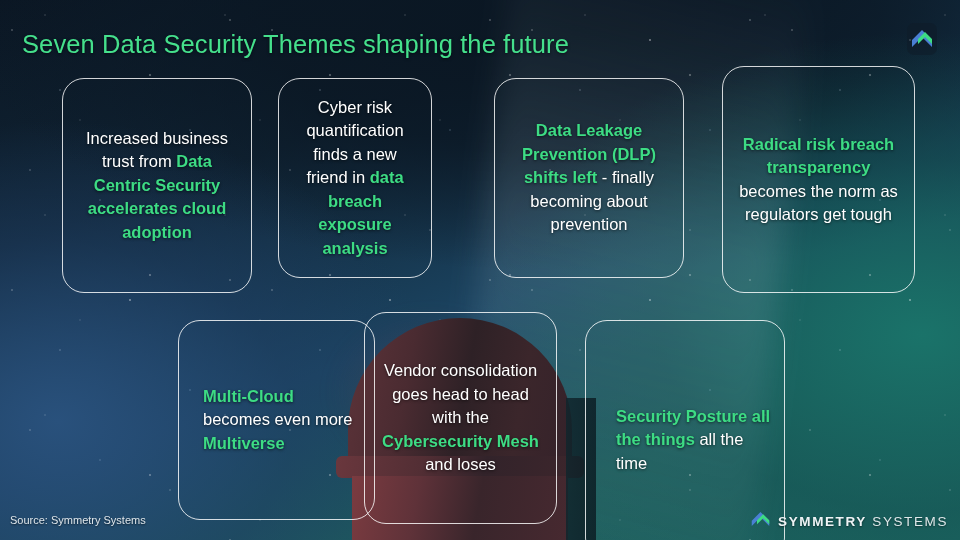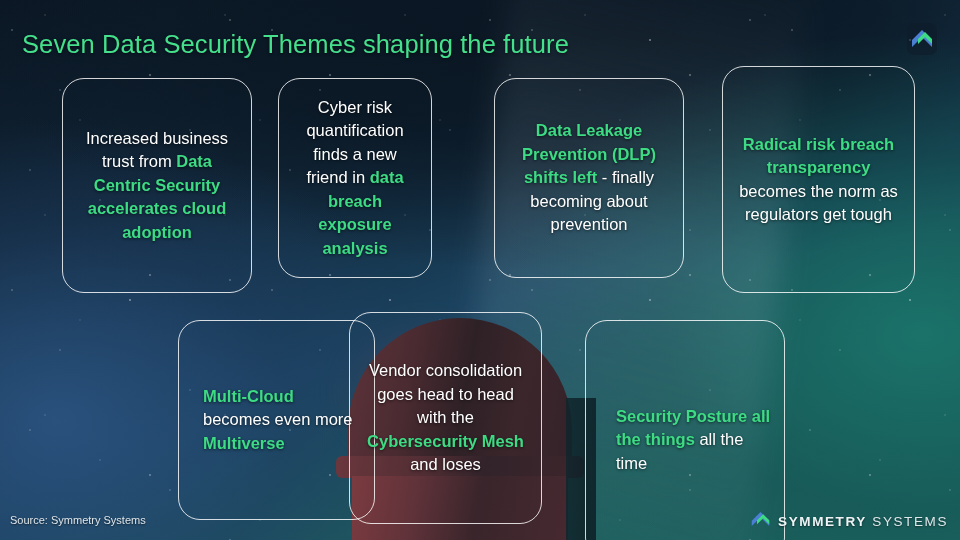--- a/index.html
+++ b/index.html
@@ -97,21 +97,21 @@
   .card.lft{text-align:left;}
   .hl{color:#3ddc84;font-weight:bold;}
   .wt{color:#ffffff;}
   
   #card1{left:62px;  top:78px;  width:190px; height:215px;}
   #card2{left:278px; top:78px;  width:154px; height:200px;}
   #card3{left:494px; top:78px;  width:190px; height:200px;}
   #card4{left:722px; top:66px;  width:193px; height:227px;}
   
   #card5{left:150px; top:320px; width:197px; height:200px;margin-left:28px;}
-  #card6{left:349px; top:312px; width:193px; height:212px;}
+  #card6{left:364px; top:312px; width:193px; height:212px;}
   #card7{left:585px; top:320px; width:200px; height:240px;}
   #card5 .body{padding-left:12px;}
   #card7 .body{padding-left:18px;}
   
   #source{
     position:absolute;left:10px;top:514px;
     font-size:11px;color:#e8eef2;opacity:.95;
     text-shadow:0 1px 2px rgba(0,0,0,.6);
   }
   #logo{

